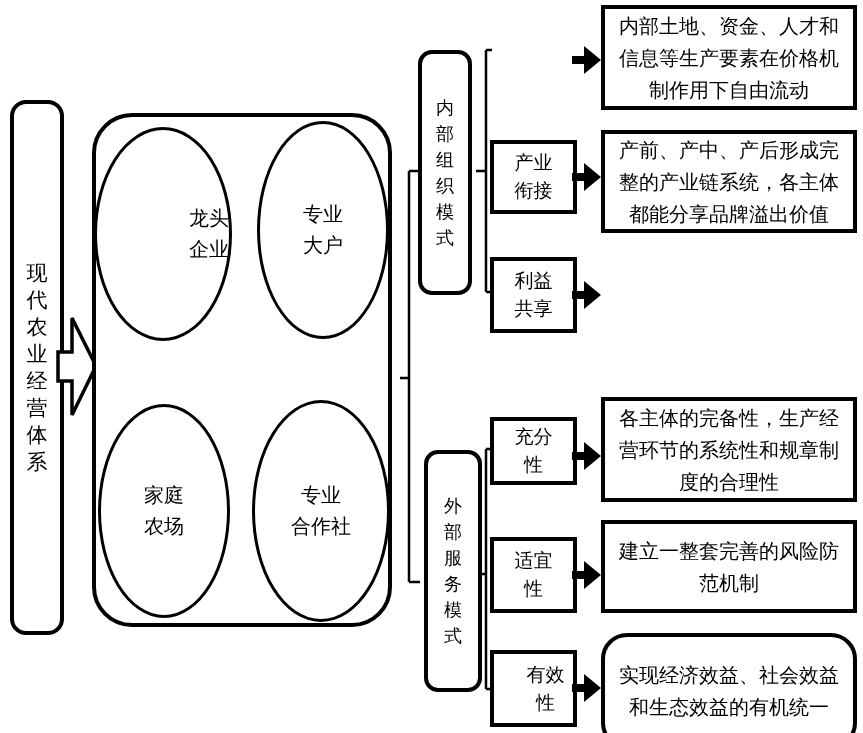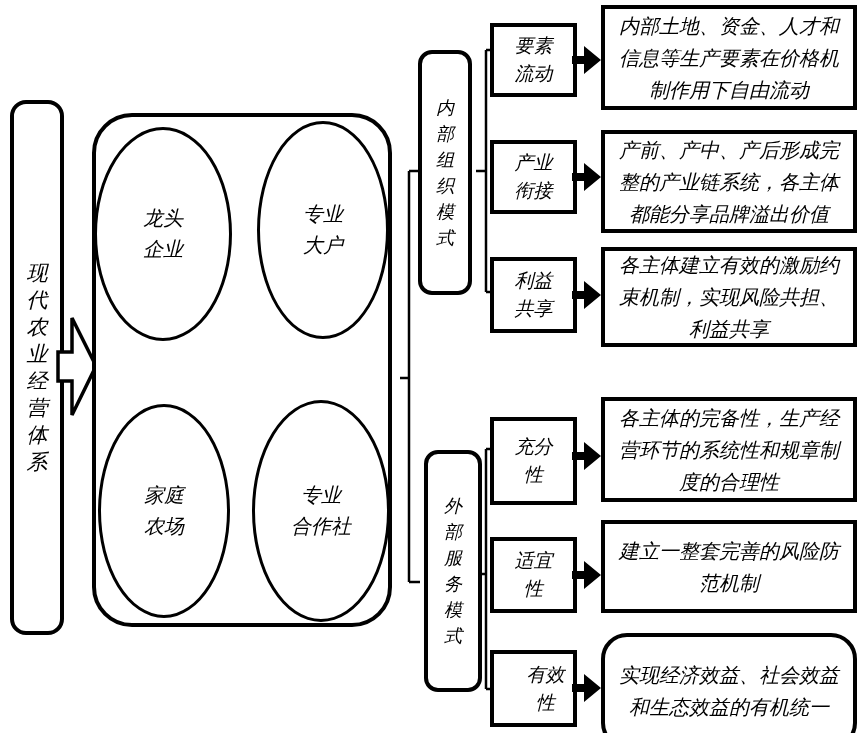--- a/index.html
+++ b/index.html
@@ -2,50 +2,50 @@
 <html><head>
 <meta charset="utf-8">
 <style>
   html,body{margin:0;padding:0;background:#ffffff;}
   #canvas{
     position:relative;width:863px;height:733px;background:#ffffff;overflow:hidden;
     font-family:"Liberation Serif","DejaVu Serif",serif;color:#000;
   }
   .abs{position:absolute;box-sizing:border-box;}
   .center{display:flex;align-items:center;justify-content:center;text-align:center;}
-  .pre{white-space:pre-line;font-style:italic;}
+  .pre{white-space:pre-line;}
 
   
   .root-box{left:10px;top:100px;width:54px;height:535px;border:4px solid #000;border-radius:16px;background:#fff;}
   .root-box .txt{font-size:21px;line-height:27px;}
 
   
   .main-container{left:92px;top:113px;width:300px;height:514px;border:4px solid #000;border-radius:40px;background:#fff;}
 
   .ellipse{border:3.5px solid #000;border-radius:50%;background:#fff;}
   .ellipse .txt{font-size:20px;line-height:31px;}
-  .e1{left:94px;top:127px;width:138px;height:214px;}
+  .e1{left:94px;top:127px;width:138px;height:214px;justify-content:flex-end;}
   .e2{left:257px;top:121px;width:132px;height:218px;}
   .e4{left:98px;top:404px;width:132px;height:214px;}
   .e5{left:252px;top:400px;width:138px;height:222px;}
   .e3{left:184px;top:253px;width:134px;height:248px;}
 
   
   .mode-box{border:4px solid #000;border-radius:14px;background:#fff;}
   .mode-box .txt{font-size:18px;line-height:26px;}
   .m1{left:418px;top:50px;width:54px;height:245px;}
   .m2{left:424px;top:450px;width:58px;height:242px;}
 
   
   .factor-box{left:490px;width:87px;border:4px solid #000;background:#fff;}
   .factor-box .txt{font-size:19px;line-height:28px;}
   .s1{top:23px;height:74px;}
   .s2{top:140px;height:74px;}
   .s3{top:257px;height:76px;}
-  .s4{top:417px;height:88px;}
+  .s4{top:417px;height:68px;}
   .s5{top:537px;height:76px;}
   .s6{top:650px;height:77px;padding-left:24px;}
 
   
   .desc-box{left:601px;width:256px;border:4px solid #000;background:#fff;}
   .desc-box .txt{font-size:20px;line-height:32px;}
   .d1{top:5px;height:105px;}
   .d2{top:130px;height:103px;}
   .d3{top:247px;height:100px;}
   .d4{top:397px;height:105px;}
@@ -122,24 +122,20 @@
   </div>
   <div class="abs mode-box m2 center">
     <div class="txt pre">外
 部
 服
 务
 模
 式</div>
   </div>
 
-  <div class="abs factor-box s1 center">
-    <div class="txt pre">要素
-流动</div>
-  </div>
   <div class="abs factor-box s2 center">
     <div class="txt pre">产业
 衔接</div>
   </div>
   <div class="abs factor-box s3 center">
     <div class="txt pre">利益
 共享</div>
   </div>
   <div class="abs factor-box s4 center">
     <div class="txt pre">充分
@@ -176,25 +172,20 @@
   <div class="abs desc-box d1 center">
     <div class="txt pre">内部土地、资金、人才和
 信息等生产要素在价格机
 制作用下自由流动</div>
   </div>
   <div class="abs desc-box d2 center">
     <div class="txt pre">产前、产中、产后形成完
 整的产业链系统，各主体
 都能分享品牌溢出价值</div>
   </div>
-  <div class="abs desc-box d3 center">
-    <div class="txt pre">各主体建立有效的激励约
-束机制，实现风险共担、
-利益共享</div>
-  </div>
   <div class="abs desc-box d4 center">
     <div class="txt pre">各主体的完备性，生产经
 营环节的系统性和规章制
 度的合理性</div>
   </div>
   <div class="abs desc-box d5 center">
     <div class="txt pre">建立一整套完善的风险防
 范机制</div>
   </div>
   <div class="abs desc-box d6 center">

